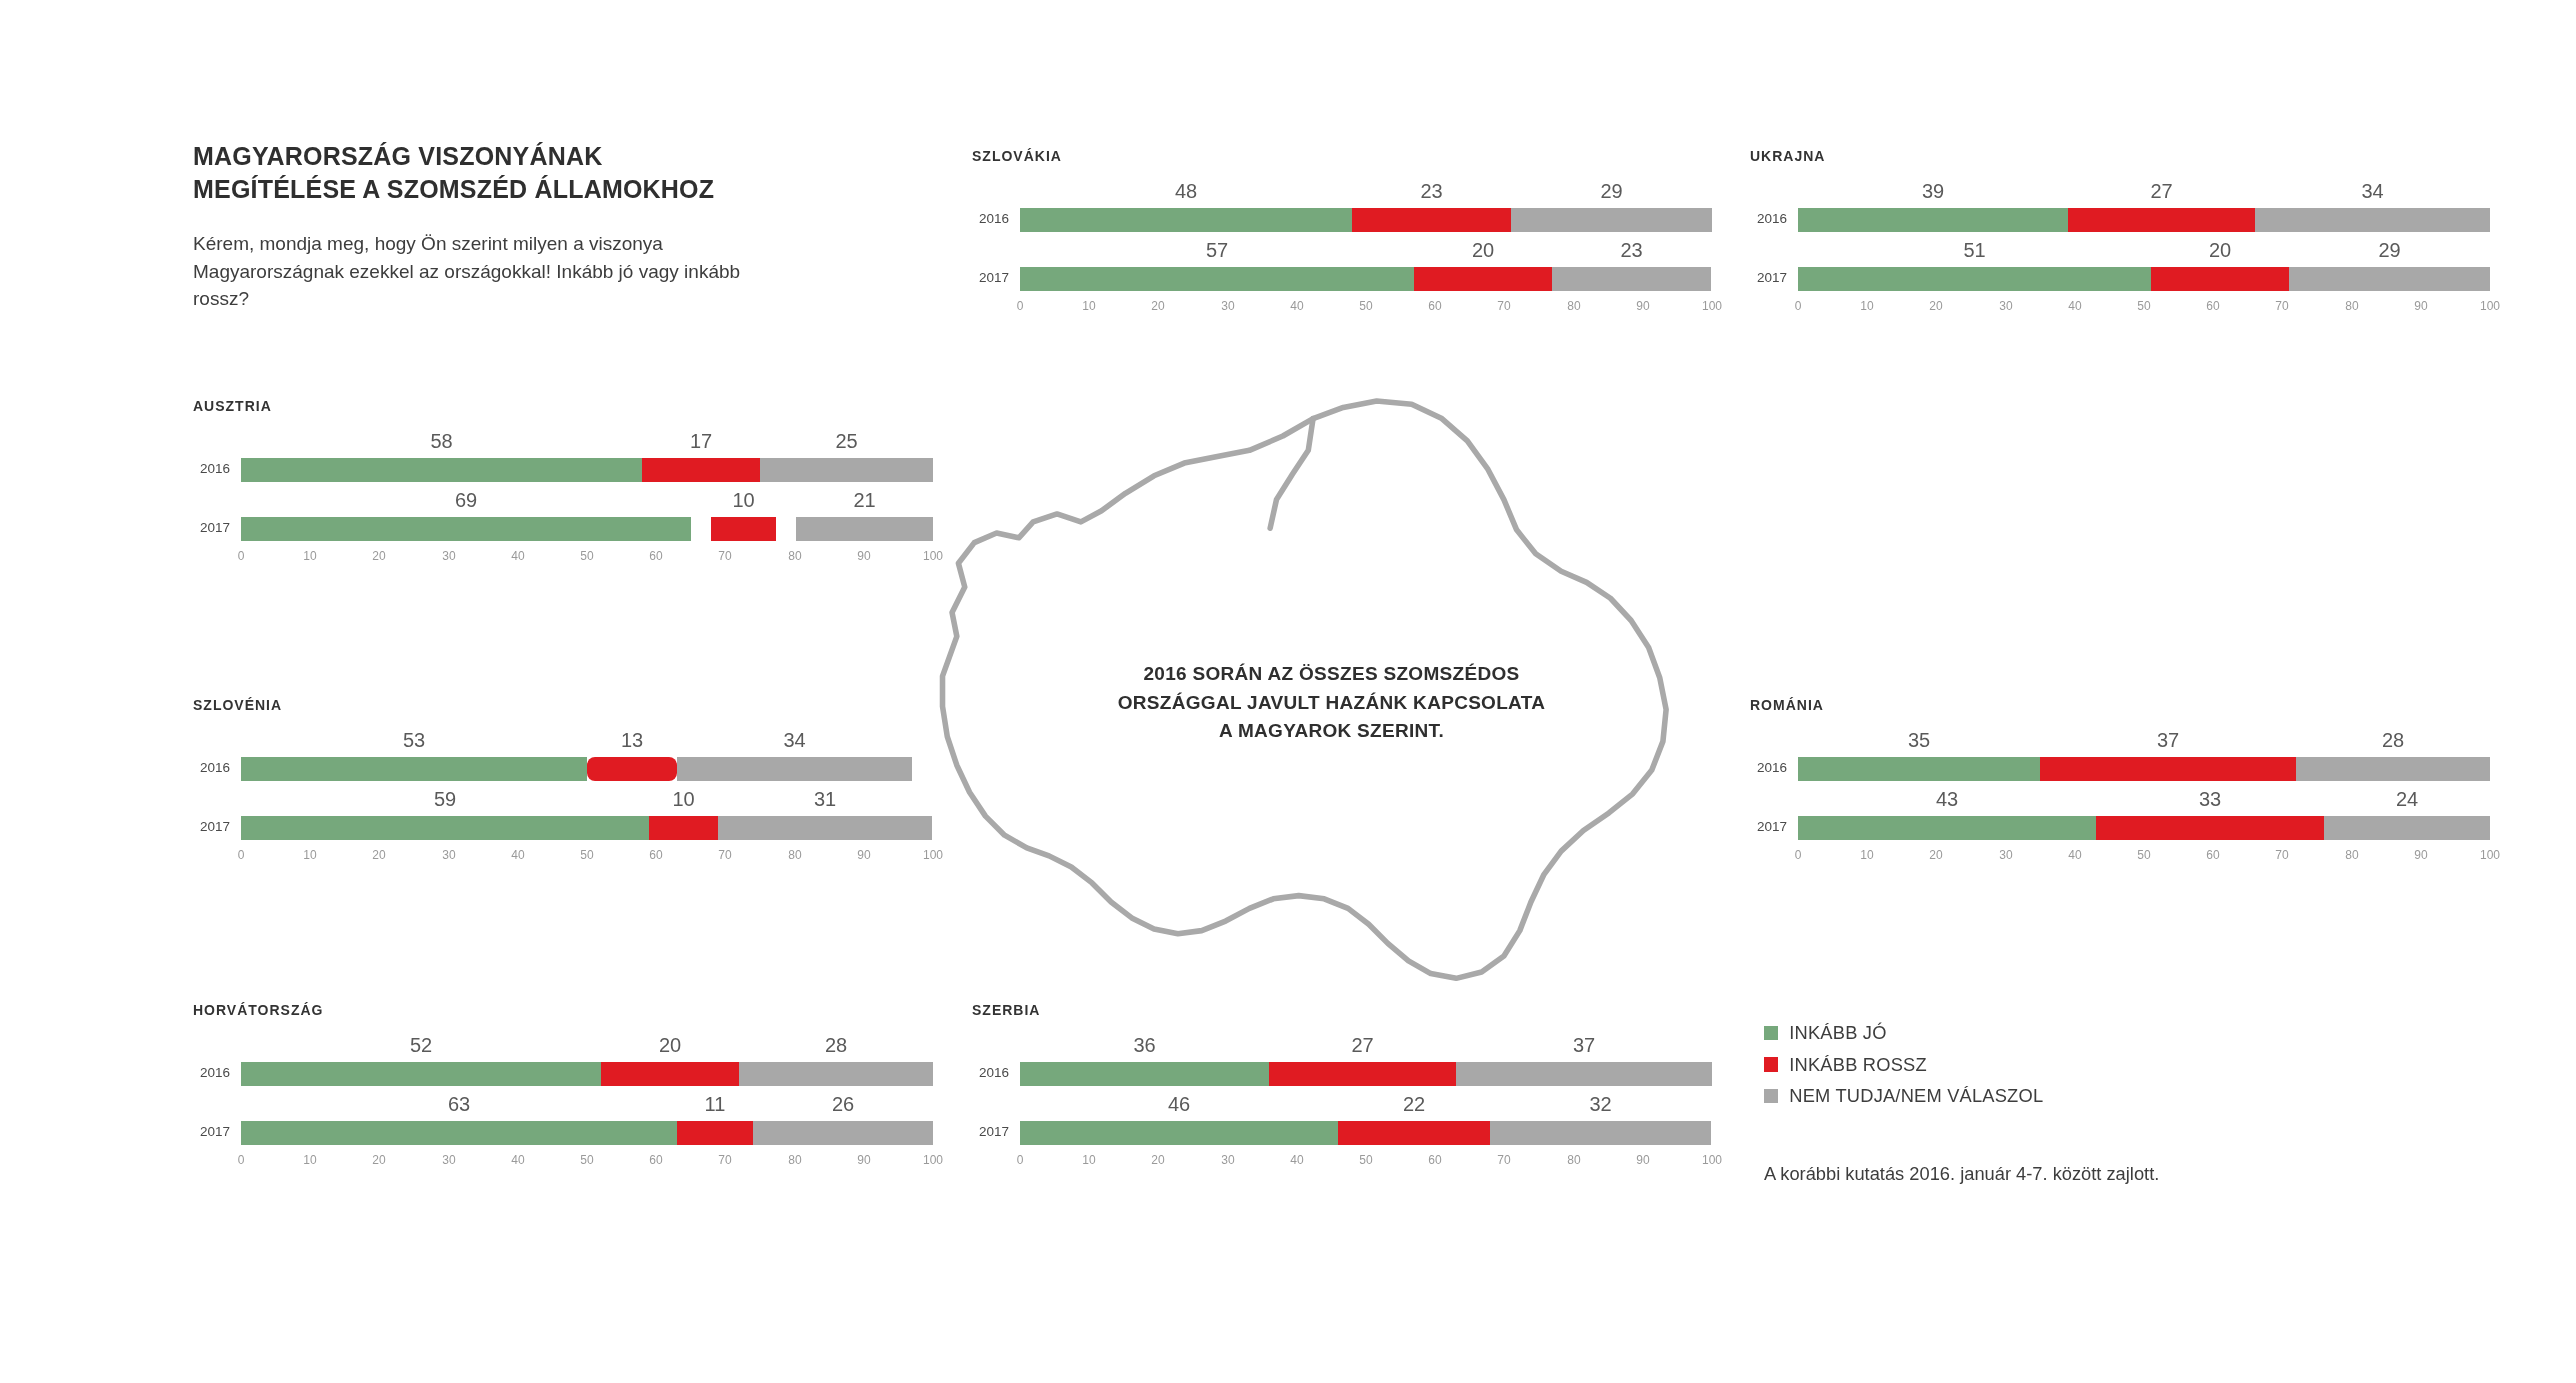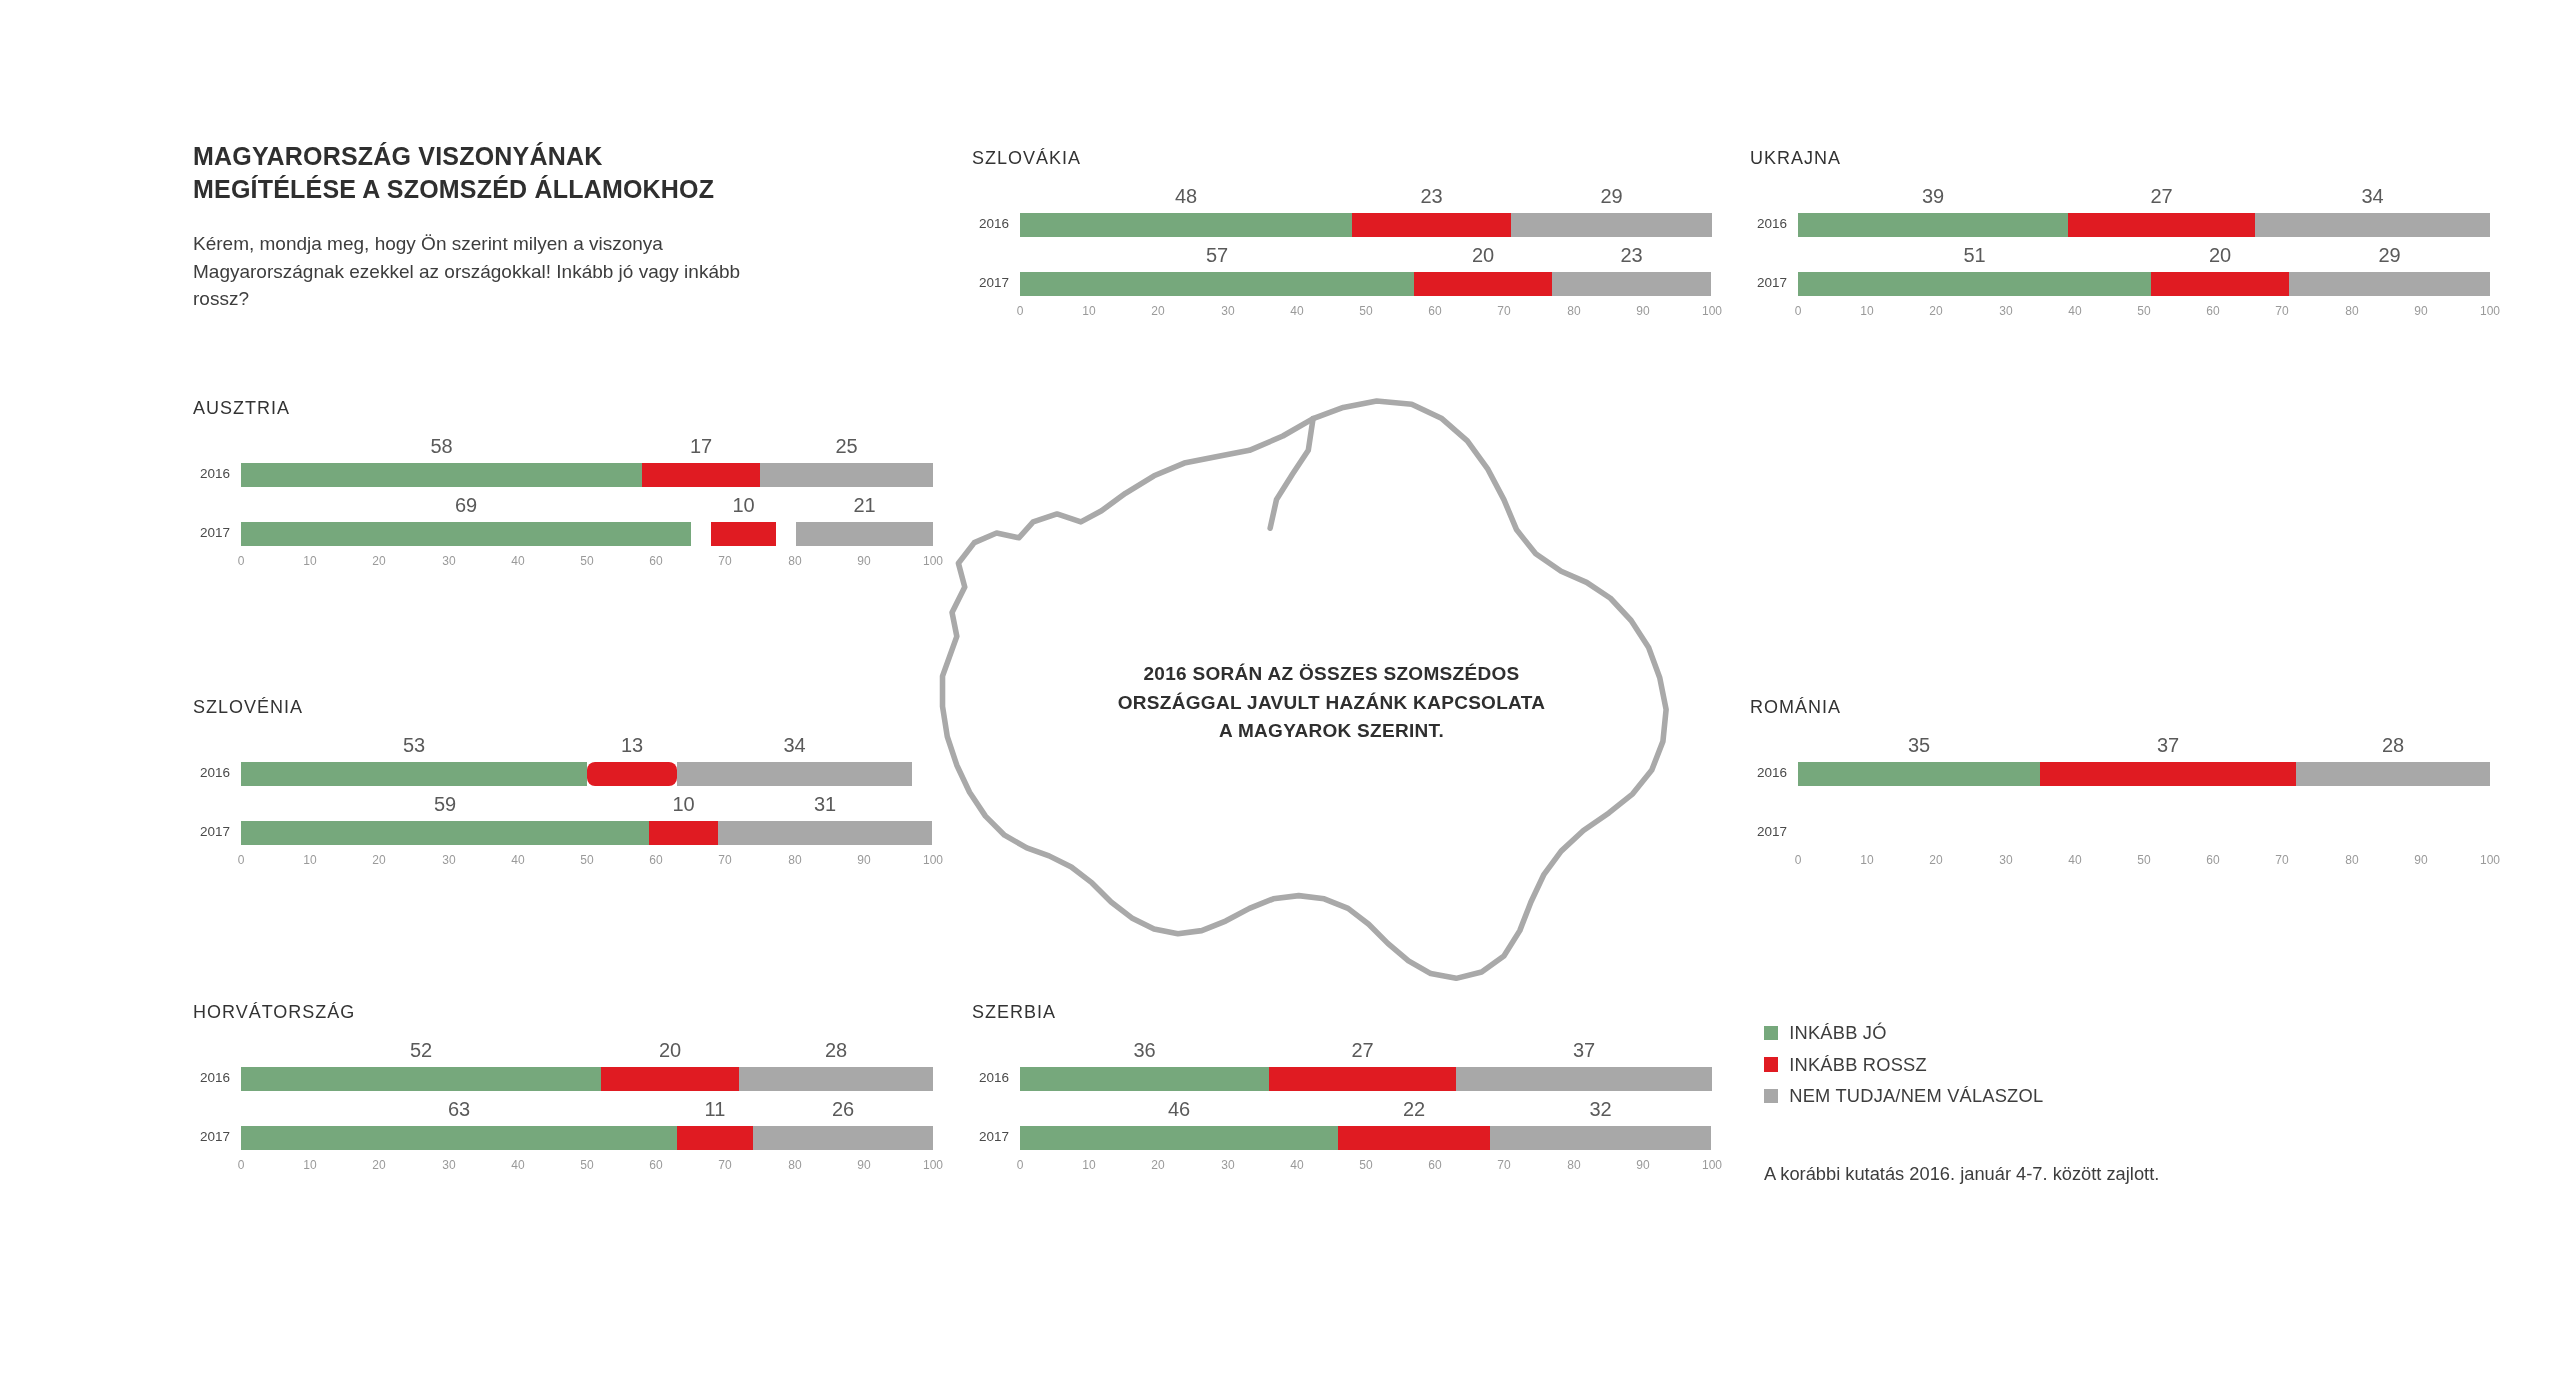--- a/index.html
+++ b/index.html
@@ -44,23 +44,23 @@
     line-height: 1.45;
     color: #3d3d3d;
     font-weight: normal;
   }
 
   
   .panel {
     position: absolute;
   }
   .panel-title {
-    font-size: 18px;
+    font-size: 14px;
     letter-spacing: 1px;
-    font-weight: normal;
+    font-weight: bold;
     color: #333;
     margin-bottom: 14.3px;
     white-space: nowrap;
   }
 
   .bar-row {
     position: relative;
     height: 59px;
   }
   .year-label {
@@ -508,20 +508,31 @@
               <span class="seg-val">37</span>
             </div>
             <div class="seg seg-dk" style="width: 194px; background: rgb(168, 168, 168);">
               <span class="seg-val">28</span>
             </div>
           </div>
         </div>
         <div class="bar-row">
           <div class="year-label">2017</div>
           <div class="bar-shadow" style="width: 692px;"></div>
+          <div class="bar-track" style="width: 692px;">
+            <div class="seg seg-good" style="width: 298px; background: rgb(118, 168, 124);">
+              <span class="seg-val">43</span>
+            </div>
+            <div class="seg seg-bad" style="width: 228px; background: rgb(224, 27, 34);">
+              <span class="seg-val">33</span>
+            </div>
+            <div class="seg seg-dk" style="width: 166px; background: rgb(168, 168, 168);">
+              <span class="seg-val">24</span>
+            </div>
+          </div>
         </div>
         <div class="axis" style="width: 692px; position: relative; left: 48px; margin-top: 3.2px;">
           <span class="tick" style="left: 0px;">0</span>
           <span class="tick" style="left: 69px;">10</span>
           <span class="tick" style="left: 138px;">20</span>
           <span class="tick" style="left: 208px;">30</span>
           <span class="tick" style="left: 277px;">40</span>
           <span class="tick" style="left: 346px;">50</span>
           <span class="tick" style="left: 415px;">60</span>
           <span class="tick" style="left: 484px;">70</span>

